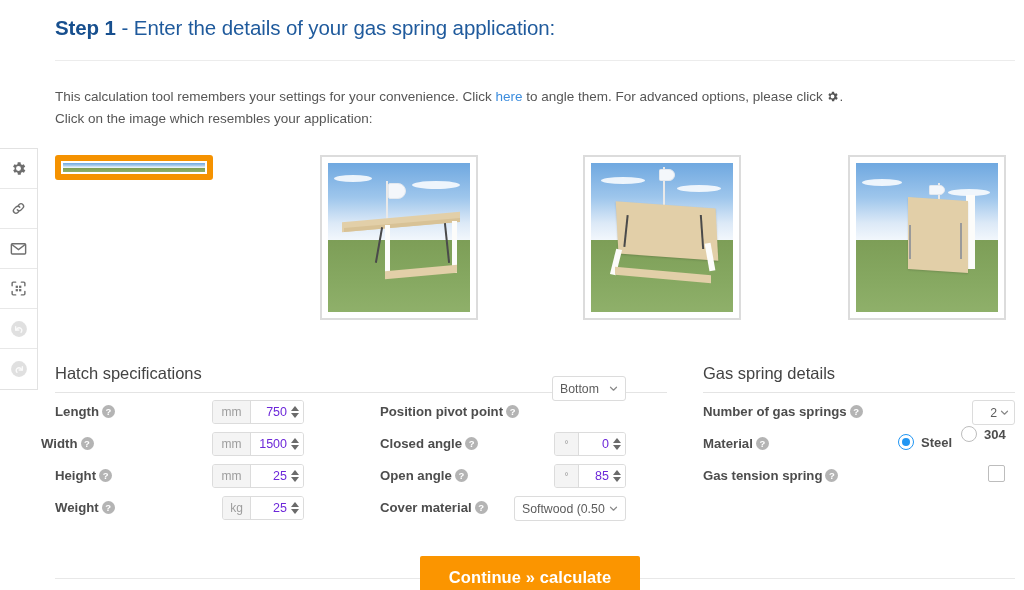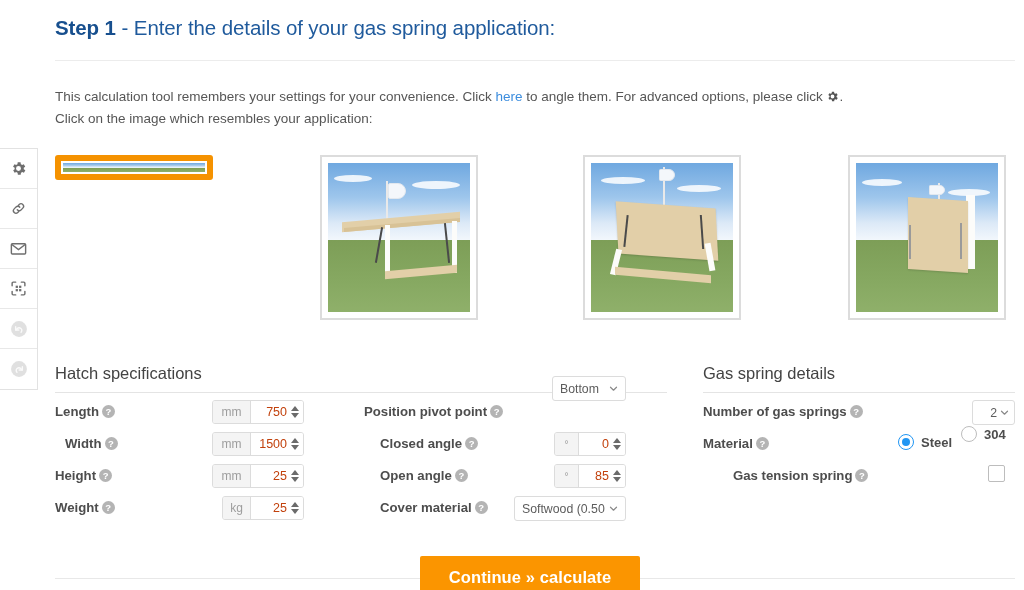--- a/index.html
+++ b/index.html
@@ -110,21 +110,21 @@
     position: absolute; height: 24px; display: flex;
     border: 1px solid #dcdcdc; border-radius: 3px; overflow: hidden; background: #fff;
   }
   .igrp .addon {
     background: #f4f4f4; color: #9d9d9d; font-size: 12px;
     display: flex; align-items: center; justify-content: center;
     border-right: 1px solid #dcdcdc; flex: none;
   }
   .igrp input {
     border: none; outline: none; text-align: right;
-    font-size: 12.5px; color: #c2410c; padding: 0 3px 0 2px;
+    font-size: 12.5px; color: #6d28d9; padding: 0 3px 0 2px;
     font-family: "Liberation Sans", sans-serif; background: #fff; width: 100%;
     min-width: 0;
   }
   .spin {
     width: 13px; flex: none; display: flex; flex-direction: column;
     align-items: center; justify-content: center; gap: 2px; padding-right: 3px;
     background: #fff;
   }
   .spin i {
     display: block; width: 0; height: 0; cursor: pointer;
@@ -324,21 +324,21 @@
   </div>
   <div class="igrp" style="left:212px;top:400px;width:92px;">
     <div class="addon" style="width:38px;">mm</div>
     <input value="750" style="">
     <div class="spin">
         <i class="up"></i>
         <i class="dn"></i>
       </div>
   </div>
 
-  <div class="fld-label" style="left:65px;top:436px;">
+  <div class="fld-label" style="left:41px;top:436px;">
     <span>Width</span><span class="qmark">?</span>
   </div>
   <div class="igrp" style="left:212px;top:432px;width:92px;">
     <div class="addon" style="width:38px;">mm</div>
     <input value="1500" style="">
     <div class="spin">
         <i class="up"></i>
         <i class="dn"></i>
       </div>
   </div>
@@ -360,21 +360,21 @@
   </div>
   <div class="igrp" style="left:222px;top:496px;width:82px;">
     <div class="addon" style="width:28px;">kg</div>
     <input value="25" style="">
     <div class="spin">
         <i class="up"></i>
         <i class="dn"></i>
       </div>
   </div>
 
-  <div class="fld-label" style="left:364px;top:404px;">
+  <div class="fld-label" style="left:380px;top:404px;">
     <span>Position pivot point</span><span class="qmark">?</span>
   </div>
   <div class="sel" style="left:552px;top:376px;width:74px;">
     <span class="txt">Bottom</span>
     <span class="caret">
       <svg viewBox="0 0 12 12" fill="none" stroke="#8a8a8a" stroke-width="1.6" stroke-linecap="round" stroke-linejoin="round">
           <path d="M2 4.3L6 8.3l4-4"></path>
         </svg>
     </span>
   </div>
@@ -435,21 +435,21 @@
   </div>
   <div class="radio-wrap" style="left:898px;top:434px;justify-content:center;">
     <span class="radio on"></span>
     <span class="radio-lbl">Steel</span>
   </div>
   <div class="radio-wrap" style="left:961px;top:426px;text-align:center;">
     <span class="radio"></span>
     <span class="radio-lbl">304</span>
   </div>
 
-  <div class="fld-label" style="left:733px;top:468px;">
+  <div class="fld-label" style="left:703px;top:468px;">
     <span>Gas tension spring</span><span class="qmark">?</span>
   </div>
   <div class="chk" style="left:988px;top:465px;"></div>
 
   <div class="foot-rule"></div>
   <button class="cta">Continue » calculate</button>
 
 </div>
 
 </body></html>

